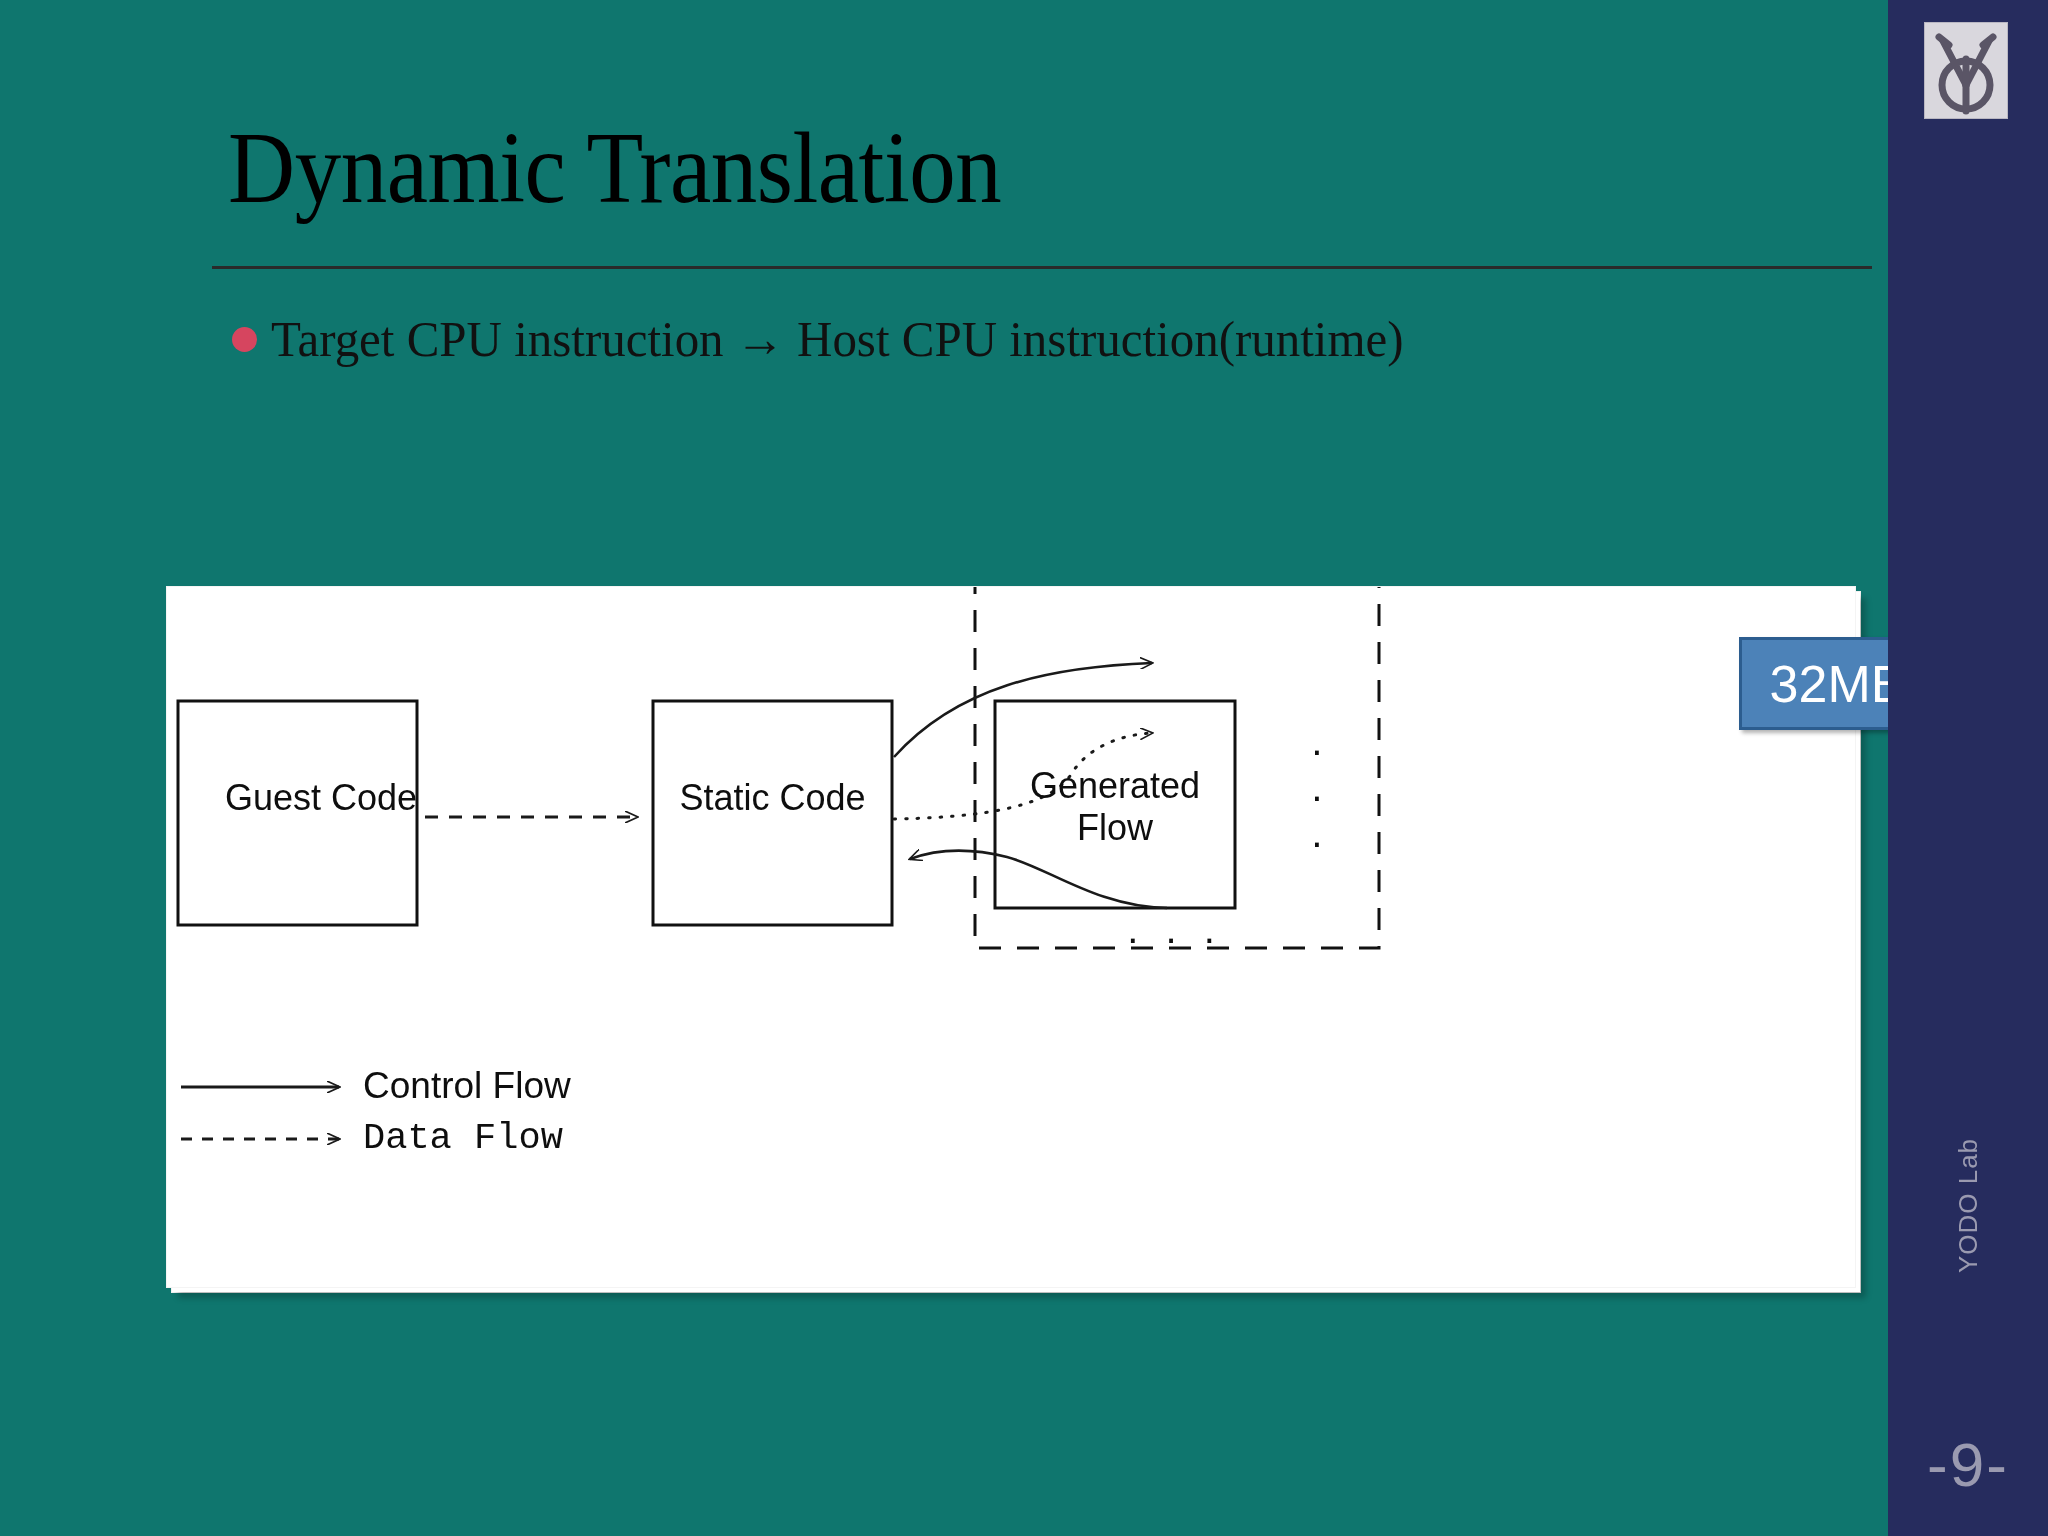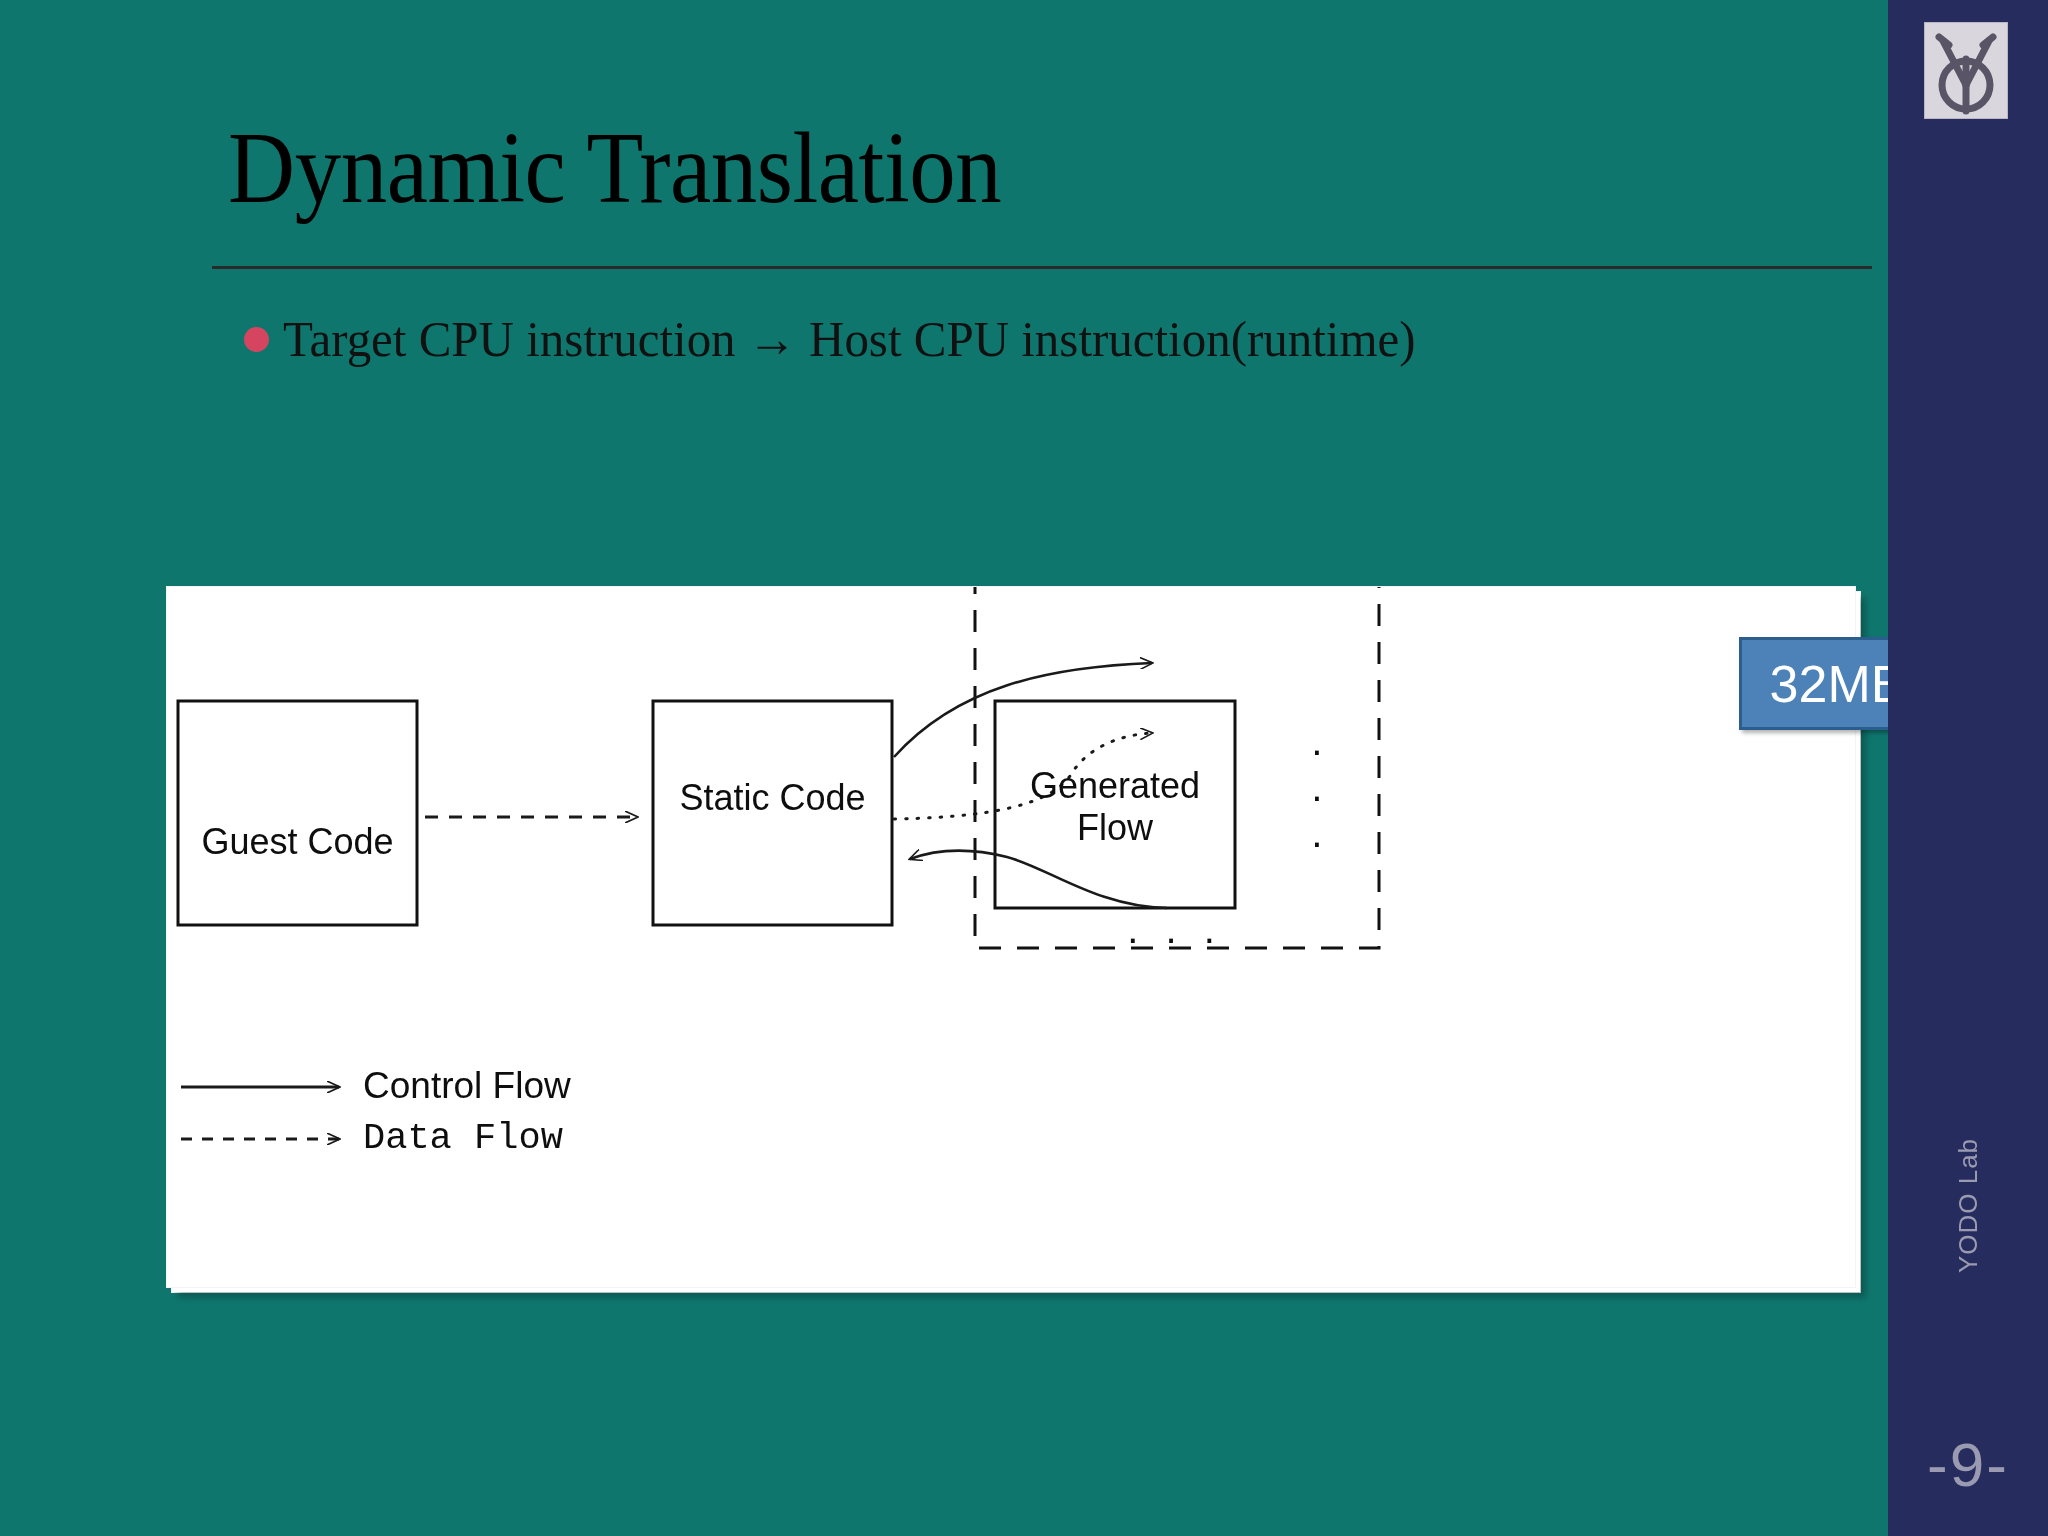--- a/index.html
+++ b/index.html
@@ -43,21 +43,21 @@
     left: 212px;
     top: 266px;
     width: 1660px;
     height: 0;
     border-top: 3px solid #2a2a2a;
   }
 
   
   .bullet-row {
     position: absolute;
-    left: 244px;
+    left: 232px;
     top: 310px;
     display: flex;
     align-items: center;
     gap: 14px;
   }
   .bullet-dot {
     width: 25px;
     height: 25px;
     border-radius: 50%;
     background: #d6455f;
@@ -208,22 +208,22 @@
         <path d="M727,232 C850,230 890,210 905,186 C920,162 950,148 985,146" fill="none" stroke="#1a1a1a" stroke-width="3" stroke-dasharray="1.5,10" stroke-linecap="round" marker-end="url(#arrowOpen)"></path>
 
         <path d="M1000,321 C930,320 880,280 840,270 C800,260 770,262 743,272" fill="none" stroke="#1a1a1a" stroke-width="2.6" marker-end="url(#arrowOpenRev)"></path>
 
         <path d="M14,500 L172,500" fill="none" stroke="#1a1a1a" stroke-width="3" marker-end="url(#arrowOpen)"></path>
 
         <path d="M14,552 L172,552" fill="none" stroke="#1a1a1a" stroke-width="3" stroke-dasharray="11,10" marker-end="url(#arrowOpen)"></path>
       </svg>
 
       <div style="position:absolute;left:0;top:0;width:1688px;height:700px;">
-        <div style="position:absolute;left:11px;top:190px;width:239px;text-align:center;
-                    font-size:36px;color:#0e0e0e;font-family:'Liberation Sans',sans-serif;margin-top:44px;">Guest Code</div>
+        <div style="position:absolute;left:11px;top:190px;width:239px;text-align:right;
+                    font-size:36px;color:#0e0e0e;font-family:'Liberation Sans',sans-serif;">Guest Code</div>
 
         <div style="position:absolute;left:486px;top:190px;width:239px;text-align:center;
                     font-size:36px;color:#0e0e0e;font-family:Liberation Sans, sans-serif;">Static Code</div>
 
         <div style="position:absolute;left:820px;top:178px;width:256px;text-align:center;
                     font-size:36px;color:#0e0e0e;font-family:'Liberation Sans',sans-serif;">Generated Flow</div>
 
 
         <div style="position:absolute;left:1130px;top:140px;width:40px;text-align:center;
                     font-size:40px;line-height:46px;color:#0e0e0e;

